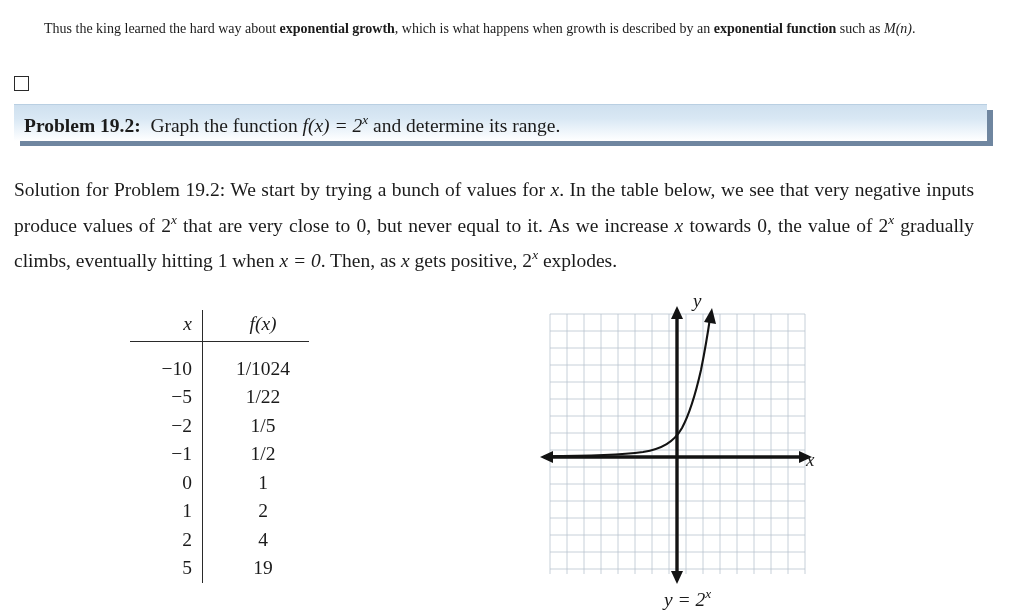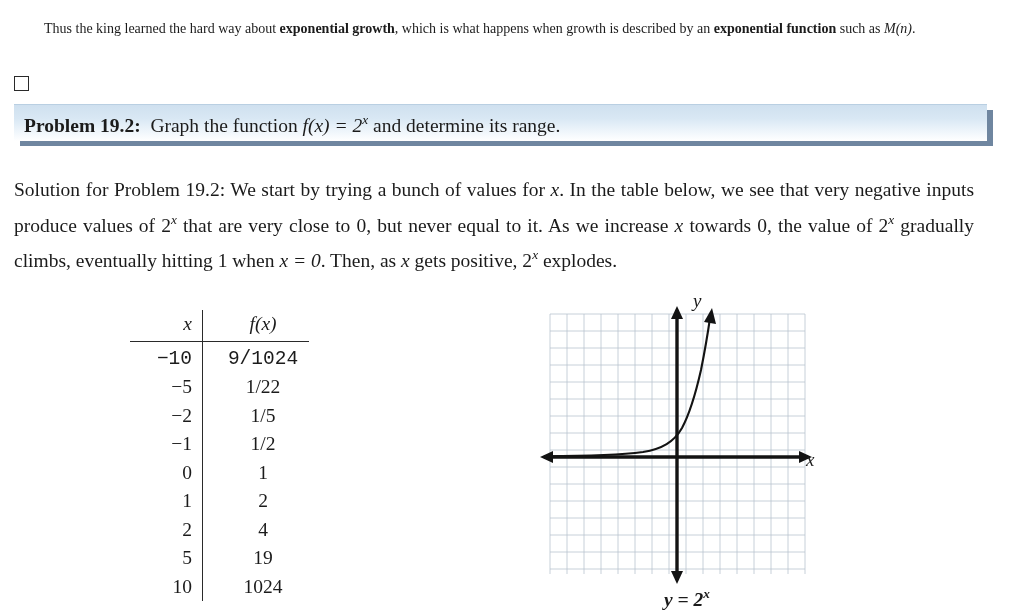--- a/index.html
+++ b/index.html
@@ -120,39 +120,38 @@
     padding-left: 14px;
     text-align: center;
     margin-top: 32px;
   }
   table.values thead th {
     font-style: italic;
     border-bottom: 1.4px solid #2a2a2a;
     padding-bottom: 3px;
   }
   table.values thead th.col-x { border-bottom: 1.4px solid #2a2a2a; }
-  table.values tbody tr:first-child td { padding-top: 4px; font-family: Liberation Mono, monospace; }
+  table.values tbody tr:first-child td { padding-top: 14px; }
 
   
   .graph {
     position: absolute;
     left: 540px;
     top: 292px;
     width: 310px;
     height: 300px;
   }
   .graph svg { display: block; }
   .graph-caption {
     position: absolute;
     left: 664px;
     top: 586px;
     font-size: 19.5px;
     font-style: italic;
     white-space: nowrap;
-    font-weight: bold;
   }
   .axis-label-y {
     position: absolute;
     left: 693px;
     top: 290px;
     font-size: 19px;
     font-style: italic;
   }
   .axis-label-x {
     position: absolute;
@@ -190,21 +189,21 @@
     <table class="values">
       <thead>
         <tr>
           <th class="col-x">x</th>
           <th class="col-f">f(x)</th>
         </tr>
       </thead>
       <tbody>
         <tr>
           <td class="col-x">−10</td>
-          <td class="col-f">9/1024</td>
+          <td class="col-f">1/1024</td>
         </tr>
         <tr>
           <td class="col-x">−5</td>
           <td class="col-f">1/22</td>
         </tr>
         <tr>
           <td class="col-x">−2</td>
           <td class="col-f">1/5</td>
         </tr>
         <tr>
@@ -219,24 +218,20 @@
           <td class="col-x">1</td>
           <td class="col-f">2</td>
         </tr>
         <tr>
           <td class="col-x">2</td>
           <td class="col-f">4</td>
         </tr>
         <tr>
           <td class="col-x">5</td>
           <td class="col-f">19</td>
-        </tr>
-        <tr>
-          <td class="col-x">10</td>
-          <td class="col-f">1024</td>
         </tr>
       </tbody>
     </table>
   </div>
 
   <div class="graph">
     <svg width="310" height="300" viewBox="0 0 310 300">
 
       <g stroke="#b9c4cf" stroke-width="0.8">
         <line x1="10" y1="22" x2="10" y2="282"></line>

